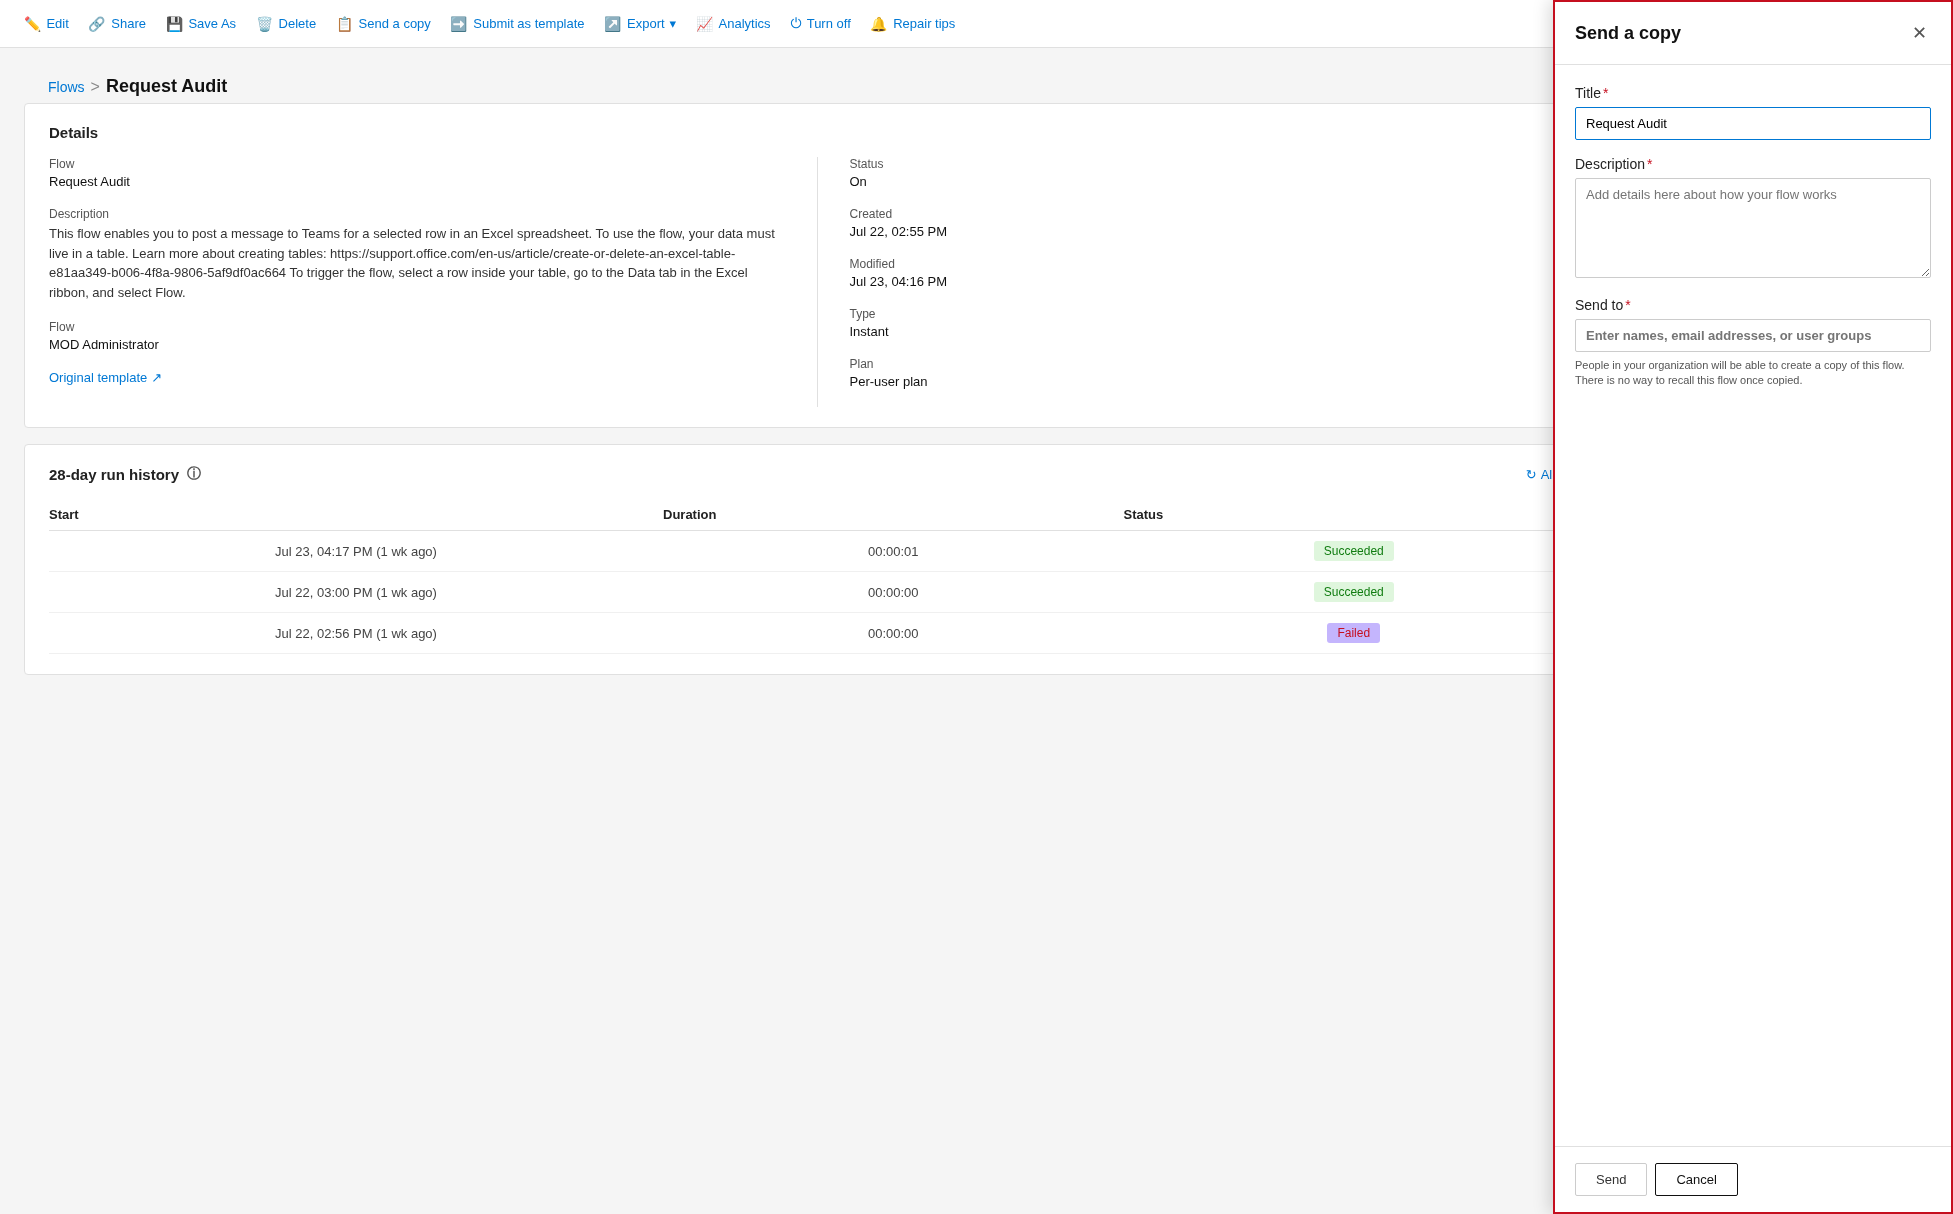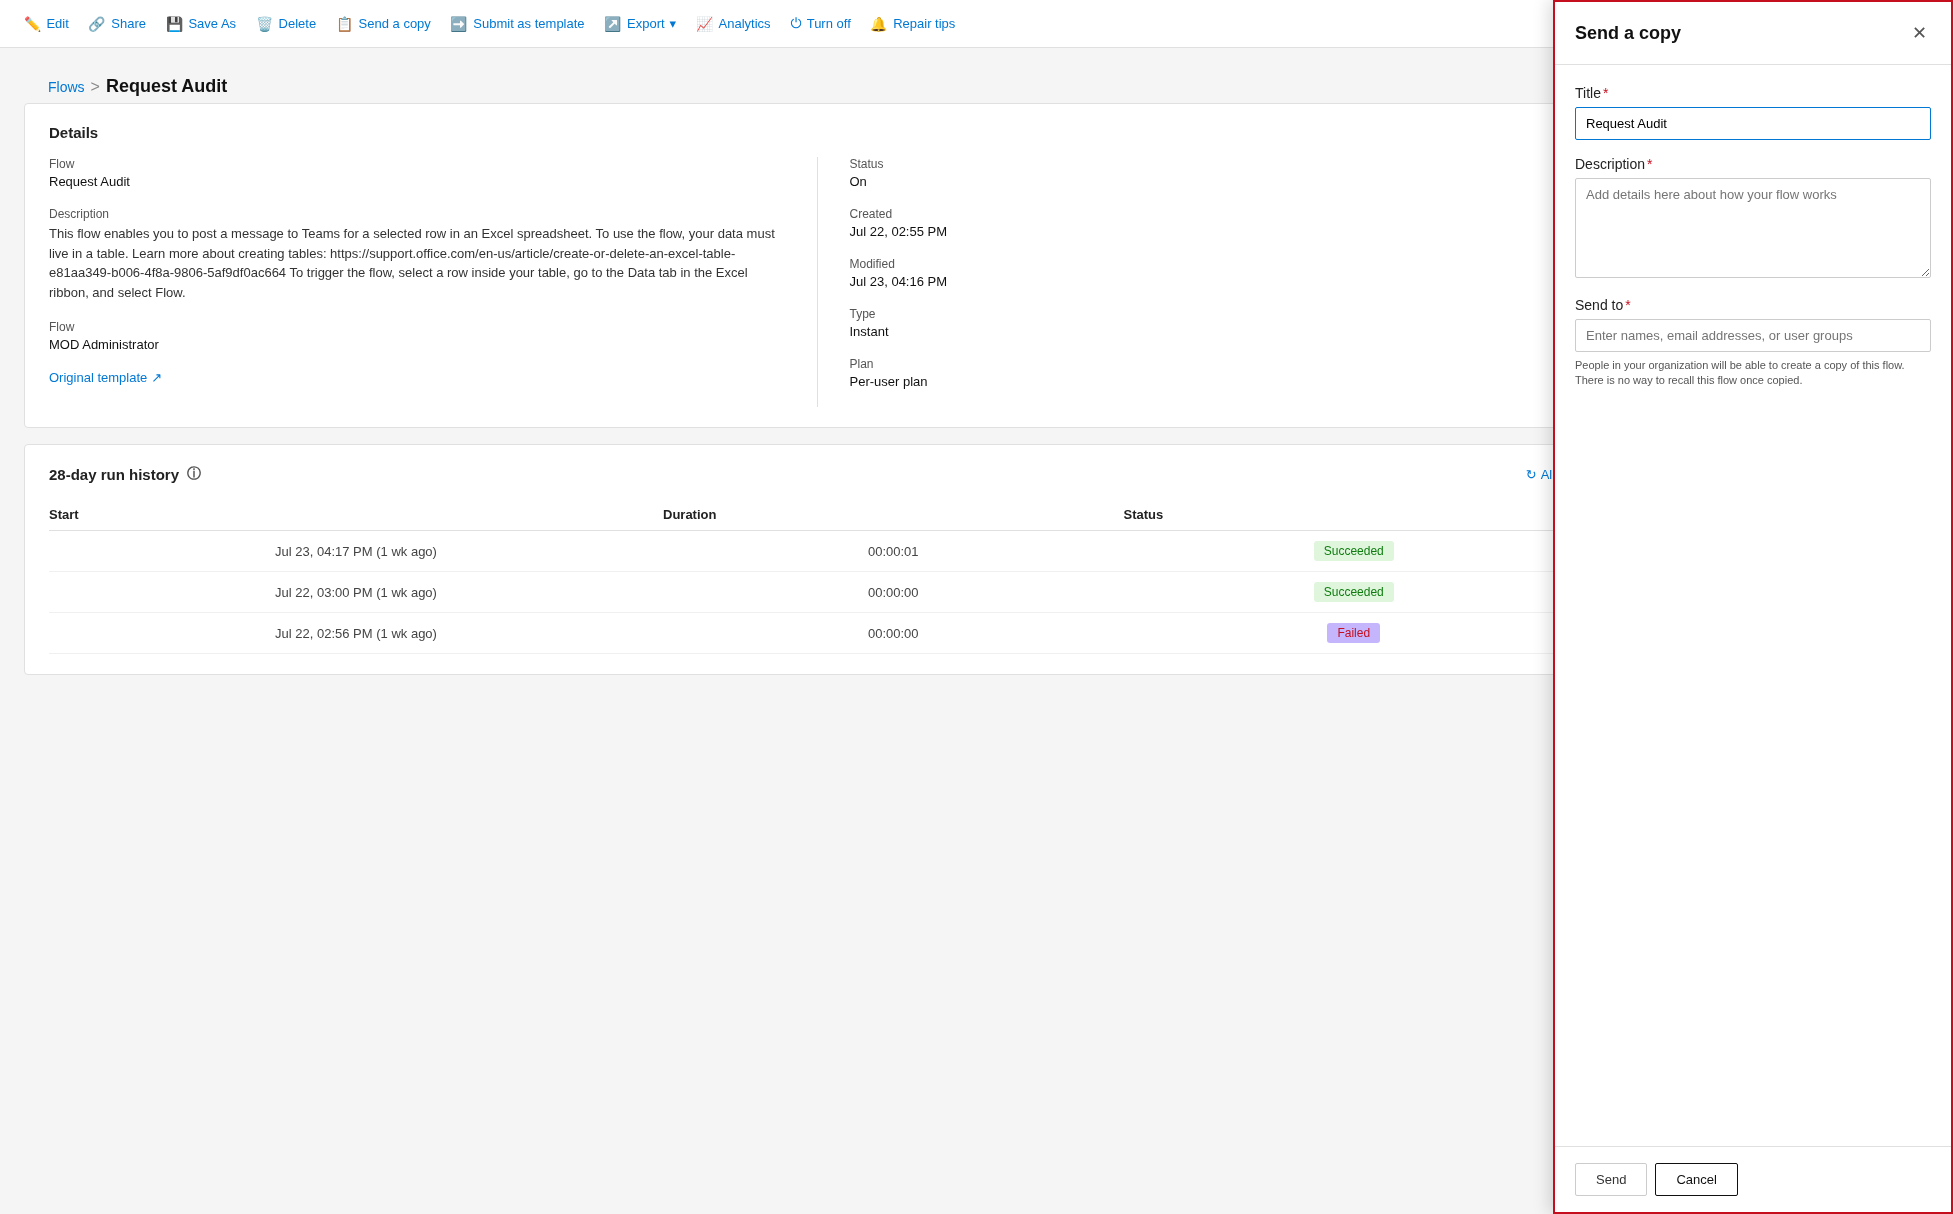--- a/index.html
+++ b/index.html
@@ -394,21 +394,21 @@
         <span class="required">*</span>
       </div>
       <textarea class="form-textarea" id="desc-textarea" placeholder="Add details here about how your flow works" style=""></textarea>
     </div>
 
     <div class="form-field">
       <div class="form-label">
         <span>Send to</span>
         <span class="required">*</span>
       </div>
-      <input type="text" class="form-input" id="send-to-input" style="border-color: rgb(204, 204, 204);" placeholder="Enter names, email addresses, or user groups">
+      <input type="text" class="form-input" id="send-to-input" style="border-color: rgb(204, 204, 204); font-weight: bold;" placeholder="Enter names, email addresses, or user groups">
       <div class="form-hint">People in your organization will be able to create a copy of this flow. There is no way to recall this flow once copied.</div>
     </div>
 
   </div>
   <div class="panel-footer">
     <button class="btn-primary">Send</button>
     <button class="btn-secondary">Cancel</button>
   </div>
 </div>
 

